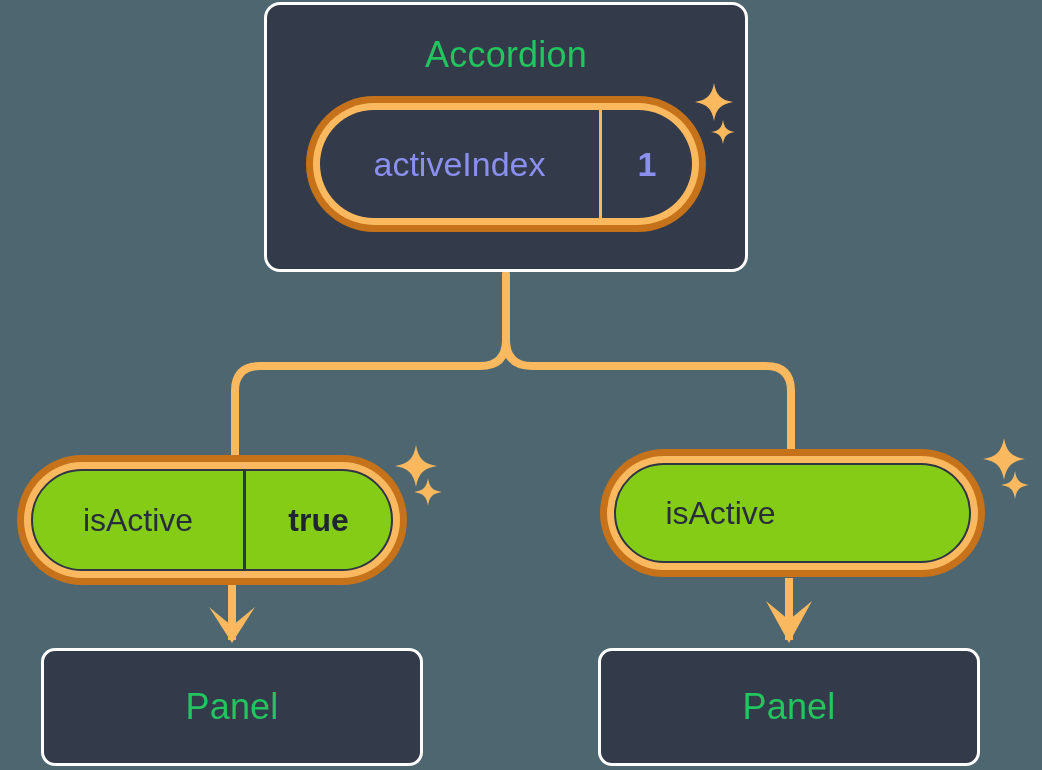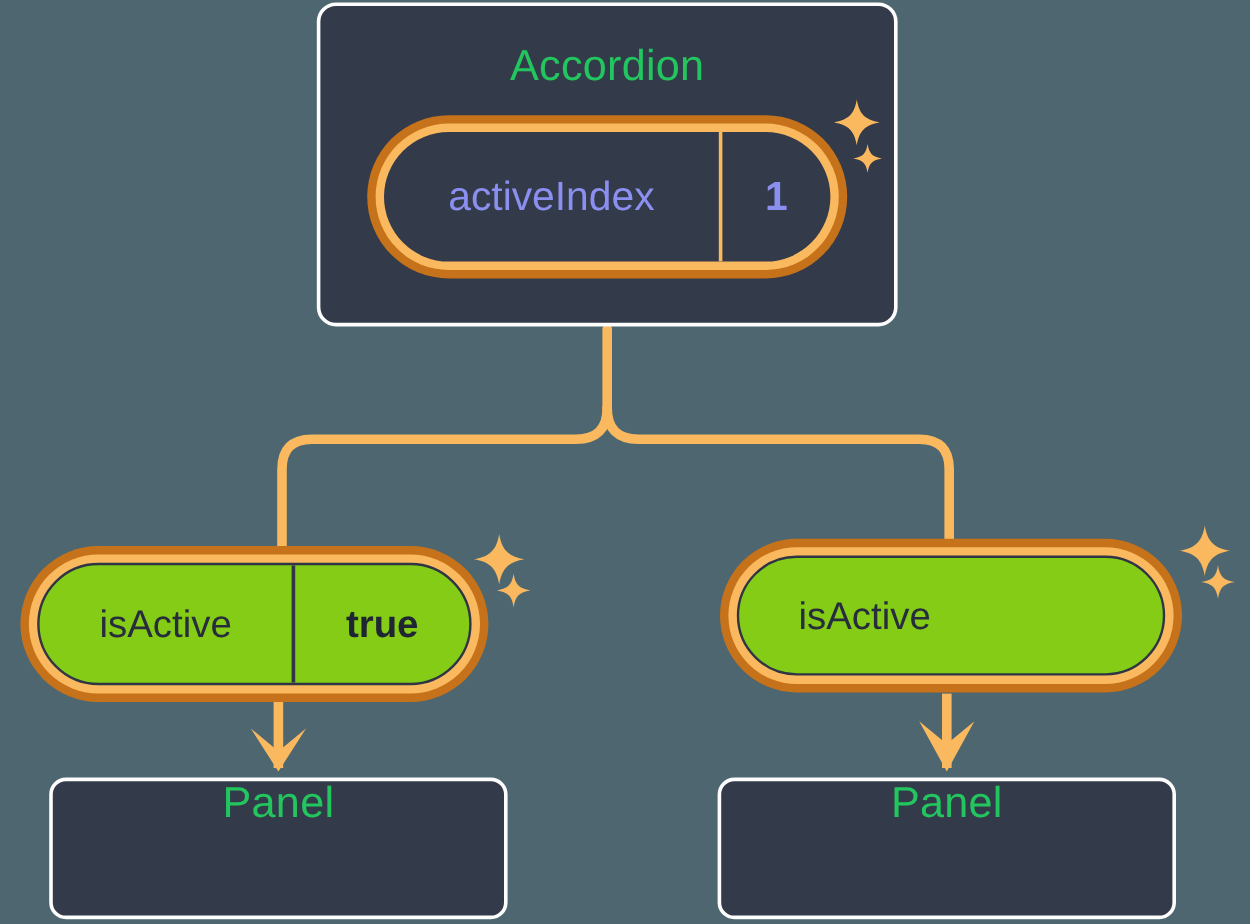--- a/index.html
+++ b/index.html
@@ -32,20 +32,21 @@
   }
 
   
   .card {
     position: absolute;
     box-sizing: border-box;
     background: #333a49;
     border: 3px solid #fdfdfd;
     border-radius: 14px;
     display: flex;
+    align-items: center;
     justify-content: center;
   }
   .card-title {
     color: #22c55e;
     font-size: 36px;
     font-weight: 400;
     letter-spacing: 0.2px;
     line-height: 1;
     white-space: nowrap;
   }

